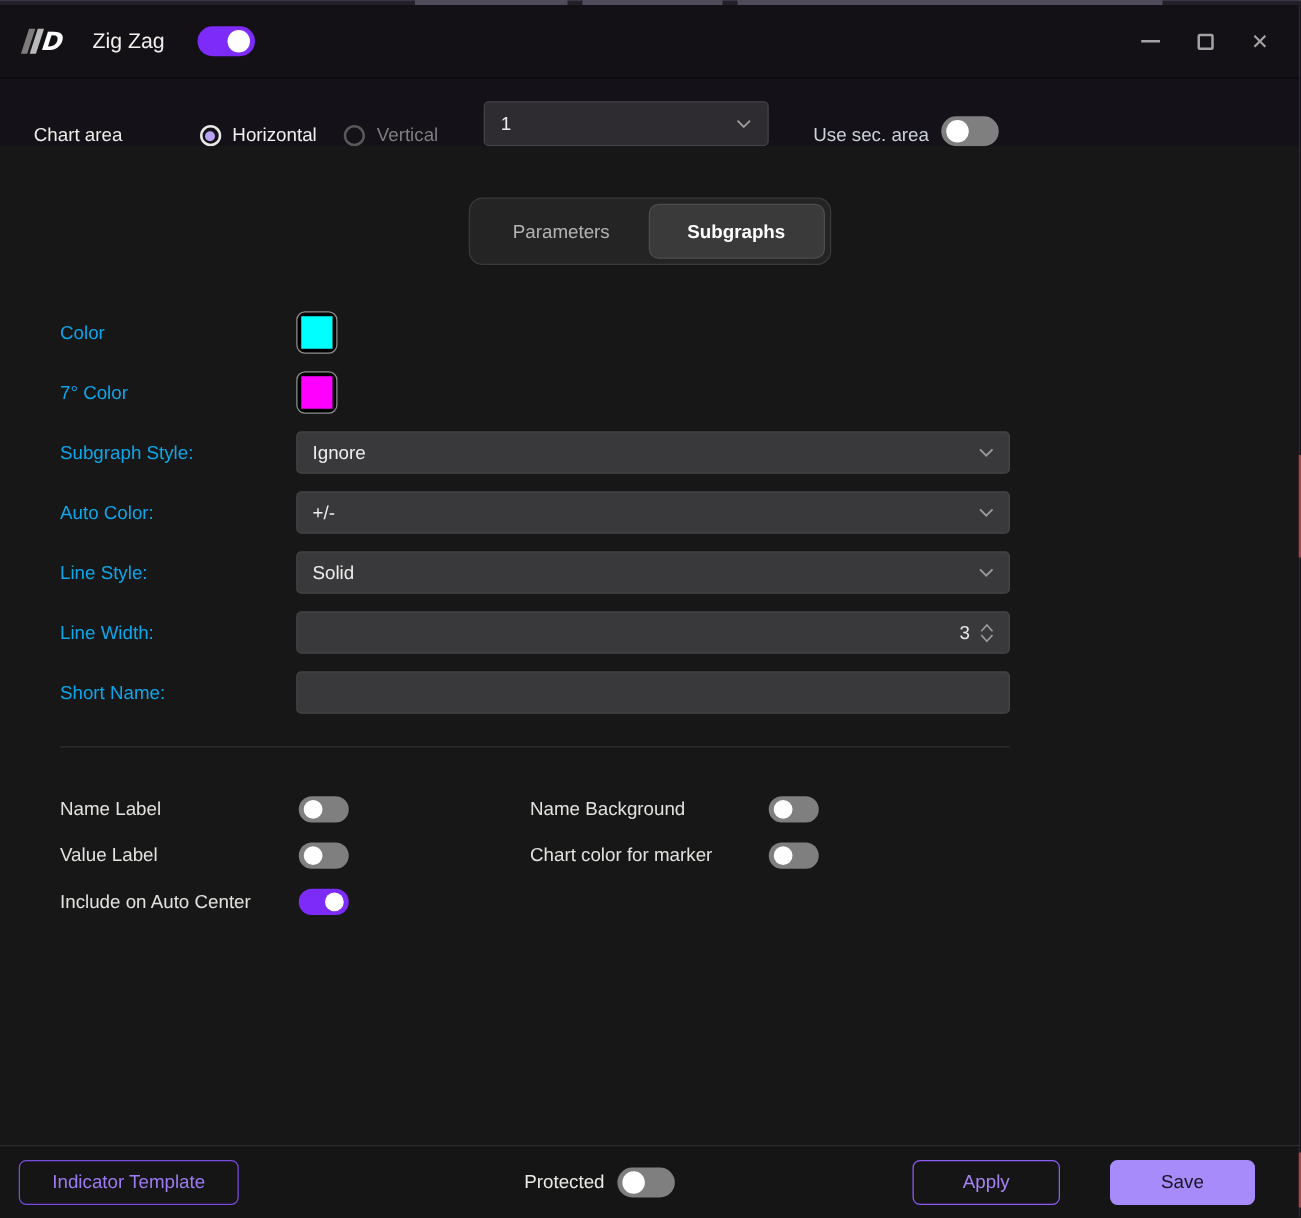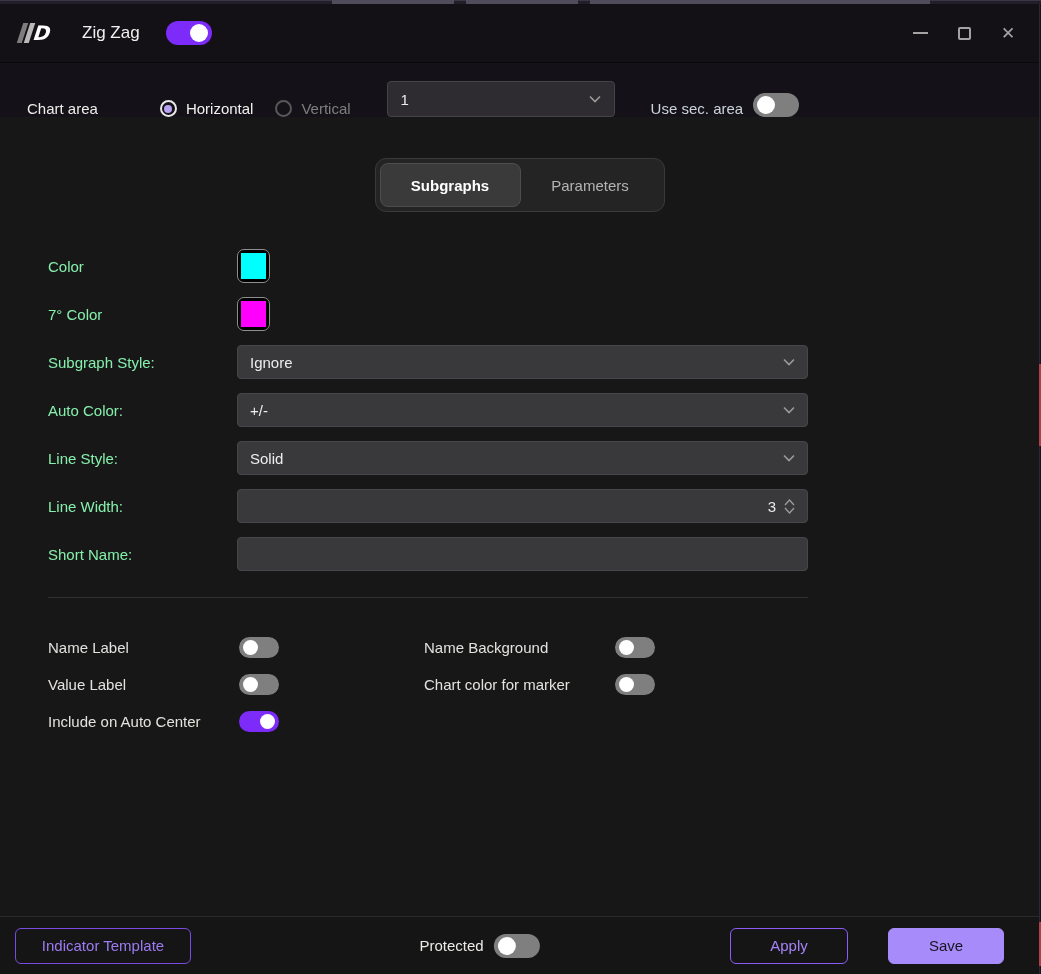--- a/index.html
+++ b/index.html
@@ -25,21 +25,21 @@
 
   
   .titlebar {
     position:absolute; top:4px; left:0; width:1039px; height:58px;
     background:#141116; display:flex; align-items:center; padding:0 16px;
   }
   .logo { width:38px; height:24px; display:flex; align-items:center; gap:2px; transform:skewX(-18deg); margin-left:4px; }
   .logo .bar1 { width:5px; height:20px; background:#7d7d7d; }
   .logo .bar2 { width:5px; height:20px; background:#b9b9b9; }
   .logo .dglyph { font-weight:800; font-size:20px; color:#ffffff; line-height:20px; font-family:"DejaVu Sans", sans-serif; }
-  .title-text { font-size:17px; color:#f2f0ee; margin-left:24px; }
+  .title-text { font-size:17px; color:#f2f0ee; margin-left:16px; }
   
   .toggle { position:relative; width:46px; height:24px; border-radius:12px; background:#7f7f7f; flex:none; cursor:pointer; }
   .toggle .knob { position:absolute; top:3px; left:4px; width:18px; height:18px; border-radius:50%; background:#ffffff; }
   .toggle.on { background:#7c2bf9; }
   .toggle.on .knob { left:auto; right:4px; }
   .toggle.small { width:40px; height:21px; border-radius:11px; }
   .toggle.small .knob { top:3px; left:4px; width:15px; height:15px; }
   .toggle.small.on .knob { left:auto; right:4px; }
   .title-toggle { margin-left:26px; }
   .win-controls { margin-left:auto; display:flex; align-items:center; gap:14px; }
@@ -83,21 +83,21 @@
   .tab.on { background:#3a3a3a; border:1px solid #4d4d4d; color:#ffffff; font-weight:700; }
 
   .body-row { display:flex; margin-top:37px; padding-left:25px; }
   .sidebar { width:216px; height:621px; border-right:1px solid #333333; flex:none; }
   .sidebar-item {
     width:192px; height:36px; background:#000000; color:#ffffff; font-weight:700;
     display:flex; align-items:center; justify-content:center; cursor:pointer;
   }
   .form { margin-left:23px; width:760px; }
   .frow { display:flex; align-items:center; height:34px; margin-bottom:14px; }
-  .flabel { width:189px; color:#86efac; flex:none; }
+  .flabel { width:189px; color:#0ea5e9; flex:none; }
   .swatch-btn {
     width:33px; height:34px; background:#000000; border:1px solid #8f8f8f; border-radius:7px;
     padding:3px; cursor:pointer;
   }
   .swatch-fill { width:100%; height:100%; }
   .select-box, .num-box, .text-box {
     flex:1; height:34px; background:#39393b; border:1px solid #464648; border-radius:4px;
     display:flex; align-items:center; padding:0 12px; color:#ededed; cursor:pointer;
   }
   .num-box { justify-content:flex-end; gap:8px; }
@@ -185,25 +185,25 @@
   </div>
   <span class="sec-axis-label">Use sec. area</span>
   <div class="toggle sec-axis-toggle">
     <span class="knob"></span>
   </div>
 </div>
 
 <div class="content">
 
   <div class="tabs">
+    <div class="tab">
+      <span>Parameters</span>
+    </div>
     <div class="tab on">
       <span>Subgraphs</span>
-    </div>
-    <div class="tab">
-      <span>Parameters</span>
     </div>
   </div>
 
   <div class="body-row">
 
 
     <div class="form">
 
       <div class="frow">
         <span class="flabel">Color</span>

